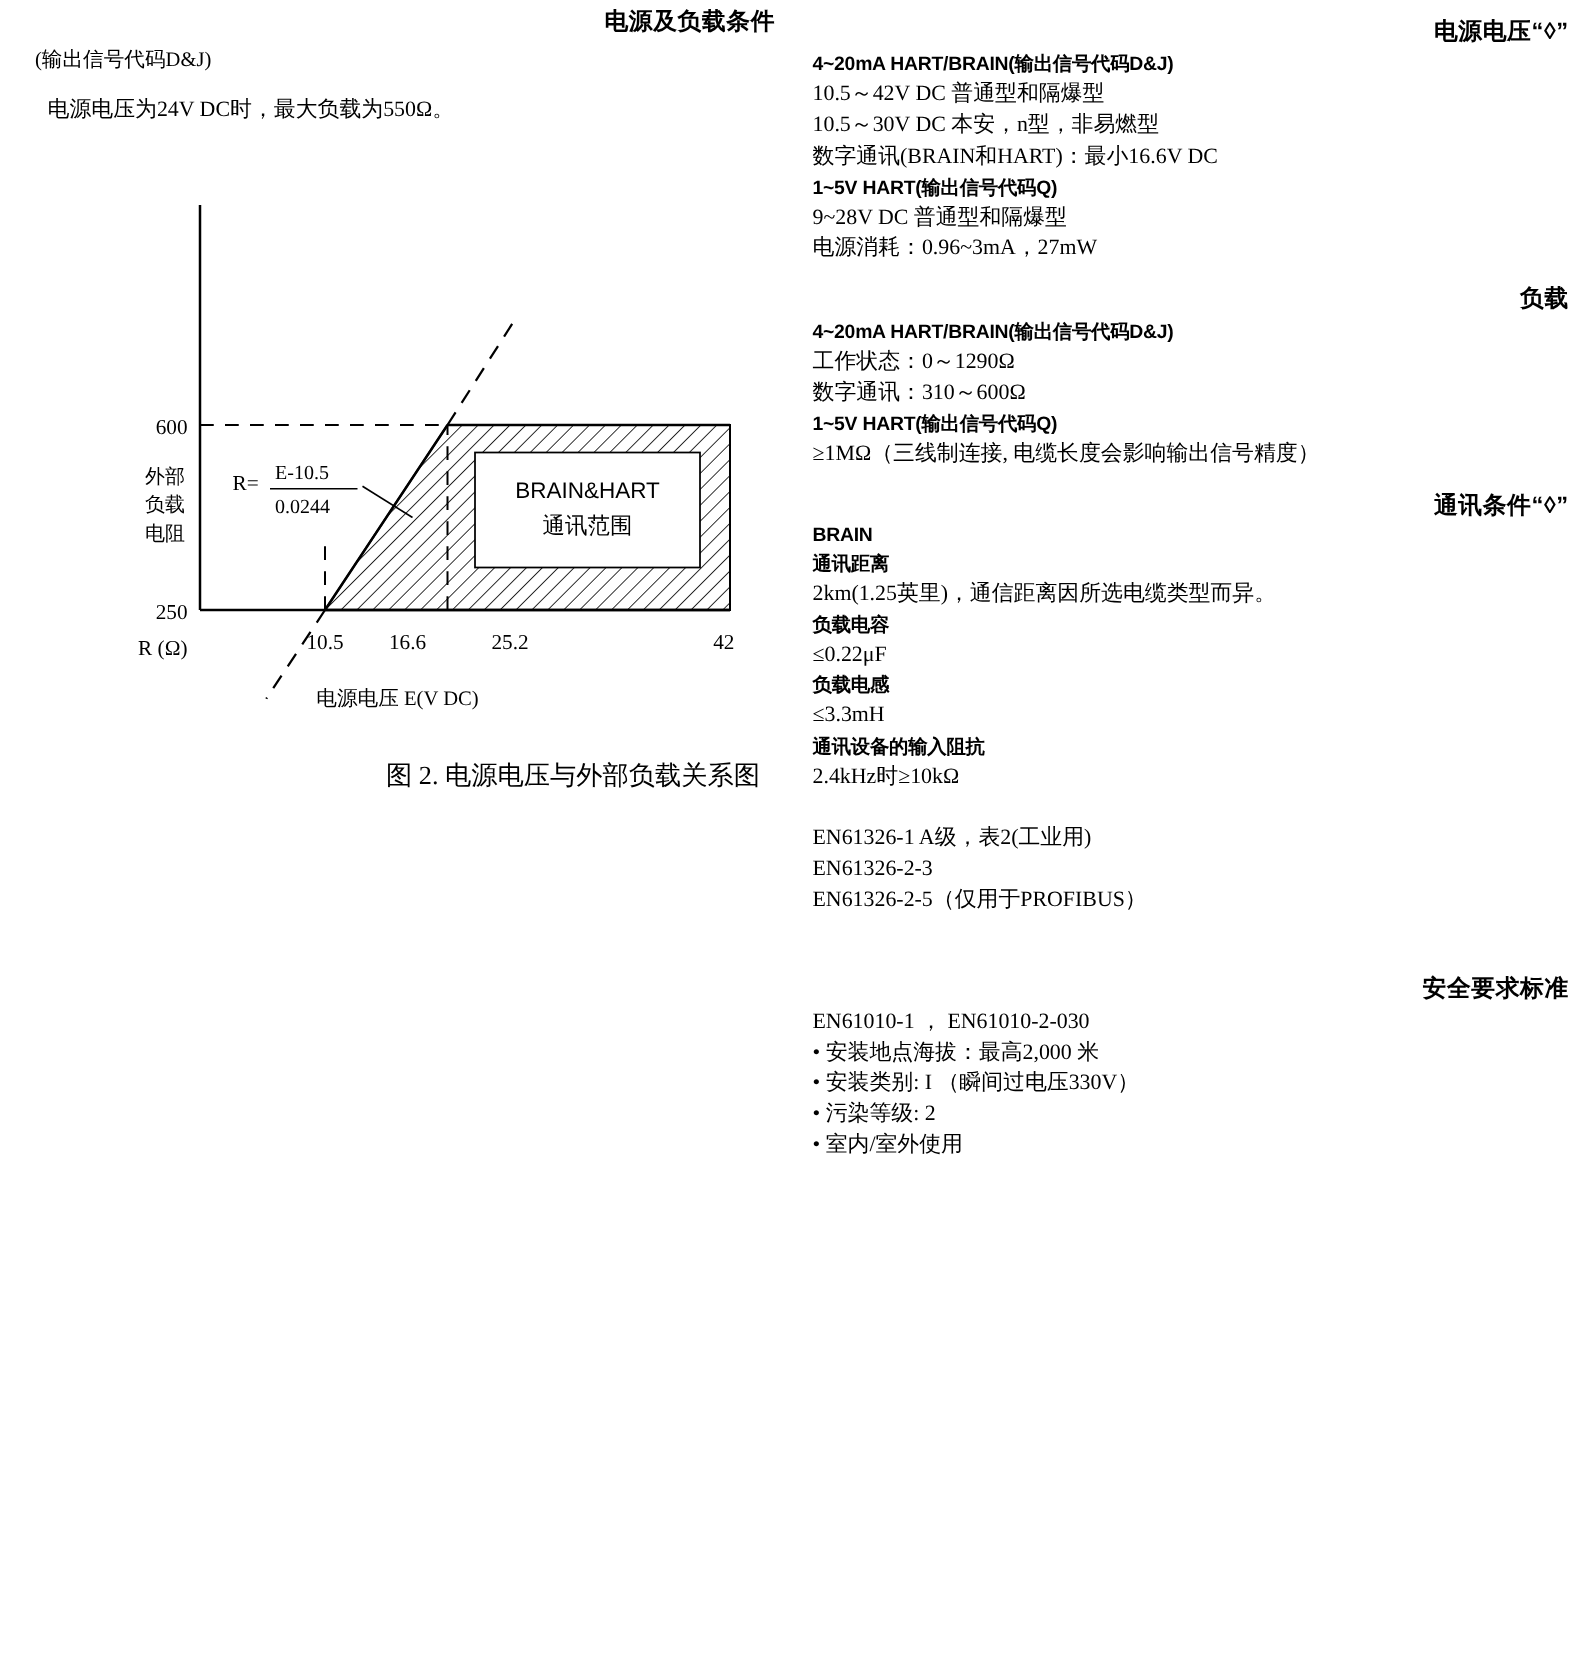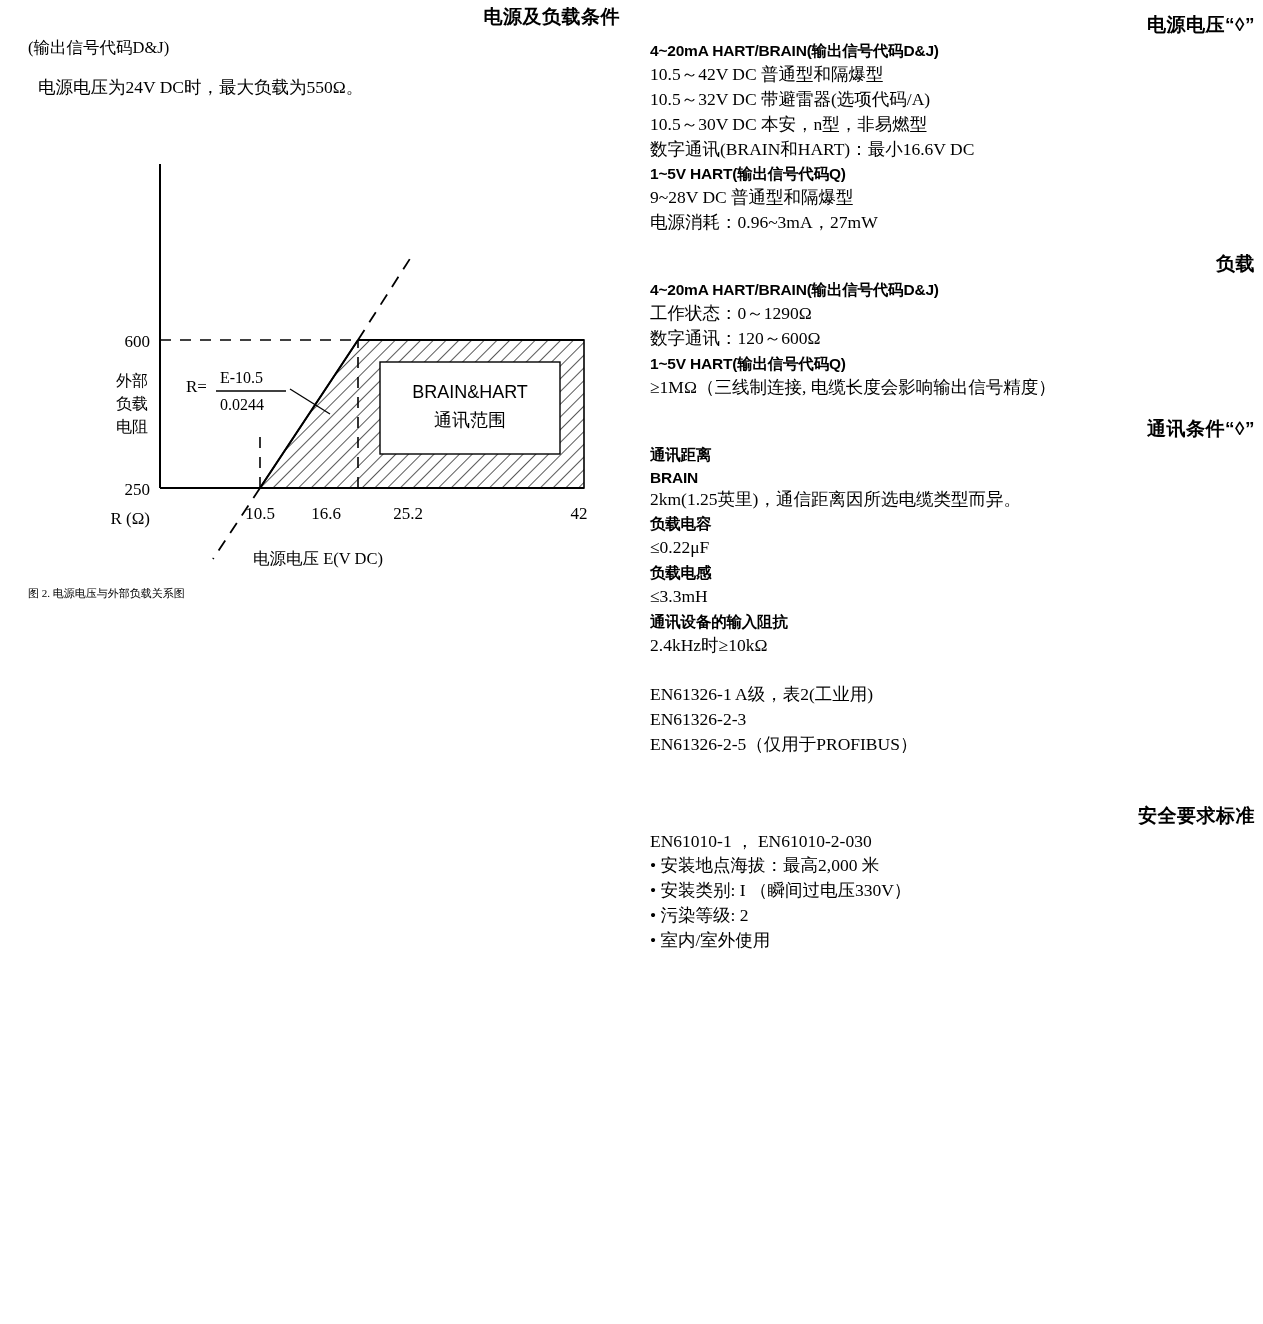--- a/index.html
+++ b/index.html
@@ -64,26 +64,26 @@
   .figure-wrap {
     position: relative;
     margin-top: 34px;
     margin-left: 18px;
     width: 580px;
     height: 520px;
   }
   .fig-svg { position: absolute; left: 0; top: 0; }
   .fig-caption {
     position: absolute;
-    top: 452px;
+    top: 472px;
     left: 0;
     width: 580px;
-    text-align: left;
-    font-family: "Liberation Serif", serif;
-    font-size: 11px;
+    text-align: right;
+    font-family: "Liberation Serif", serif;
+    font-size: 21px;
   }
   .fig-xlabel {
     position: absolute;
     top: 414px;
     left: 0;
     width: 580px;
     text-align: center;
     font-family: "Liberation Serif", serif;
     font-size: 16.5px;
   }
@@ -203,45 +203,44 @@
       <div class="fig-caption">图 2.  电源电压与外部负载关系图</div>
     </div>
   </div>
 
   <div class="col-right">
 
     <div class="rsec">
       <div class="h-bold r-head">电源电压“◊”</div>
       <div class="sub-bold r-sub">4~20mA HART/BRAIN(输出信号代码D&amp;J)</div>
       <div class="body-line r-line">10.5～42V DC 普通型和隔爆型</div>
-      <div class="body-line r-line">10.5～32V DC 带避雷器(选项代码/A)</div>
       <div class="body-line r-line">10.5～30V DC 本安，n型，非易燃型</div>
       <div class="body-line r-line">数字通讯(BRAIN和HART)：最小16.6V DC</div>
       <div class="sub-bold r-sub">1~5V HART(输出信号代码Q)</div>
       <div class="body-line r-line">9~28V DC  普通型和隔爆型</div>
       <div class="body-line r-line">电源消耗：0.96~3mA，27mW</div>
     </div>
 
     <div class="gap-m"></div>
 
     <div class="rsec">
       <div class="h-bold r-head">负载</div>
       <div class="sub-bold r-sub">4~20mA HART/BRAIN(输出信号代码D&amp;J)</div>
       <div class="body-line r-line">工作状态：0～1290Ω</div>
-      <div class="body-line r-line">数字通讯：120～600Ω</div>
+      <div class="body-line r-line">数字通讯：310～600Ω</div>
       <div class="sub-bold r-sub">1~5V HART(输出信号代码Q)</div>
       <div class="body-line r-line">≥1MΩ（三线制连接, 电缆长度会影响输出信号精度）</div>
     </div>
 
     <div class="gap-m"></div>
 
     <div class="rsec">
       <div class="h-bold r-head">通讯条件“◊”</div>
+      <div class="sub-bold r-sub">BRAIN</div>
       <div class="sub-bold r-sub">通讯距离</div>
-      <div class="sub-bold r-sub">BRAIN</div>
       <div class="body-line r-line">2km(1.25英里)，通信距离因所选电缆类型而异。</div>
       <div class="sub-bold r-sub">负载电容</div>
       <div class="body-line r-line">≤0.22μF</div>
       <div class="sub-bold r-sub">负载电感</div>
       <div class="body-line r-line">≤3.3mH</div>
       <div class="sub-bold r-sub">通讯设备的输入阻抗</div>
       <div class="body-line r-line">2.4kHz时≥10kΩ</div>
     </div>
 
     <div class="gap-l"></div>

